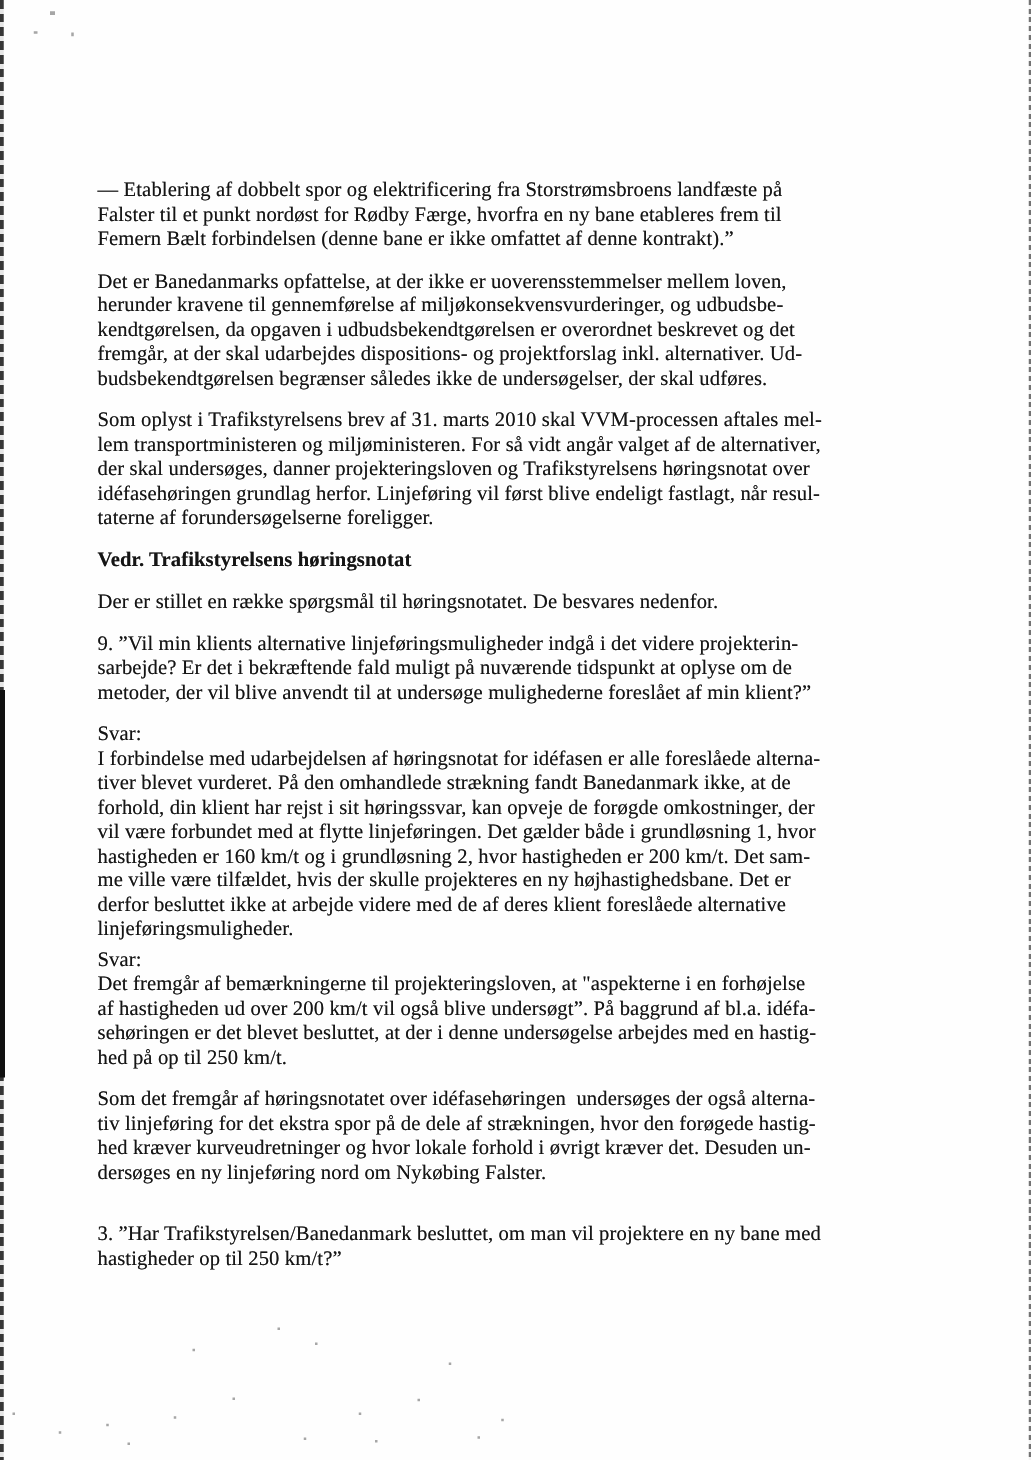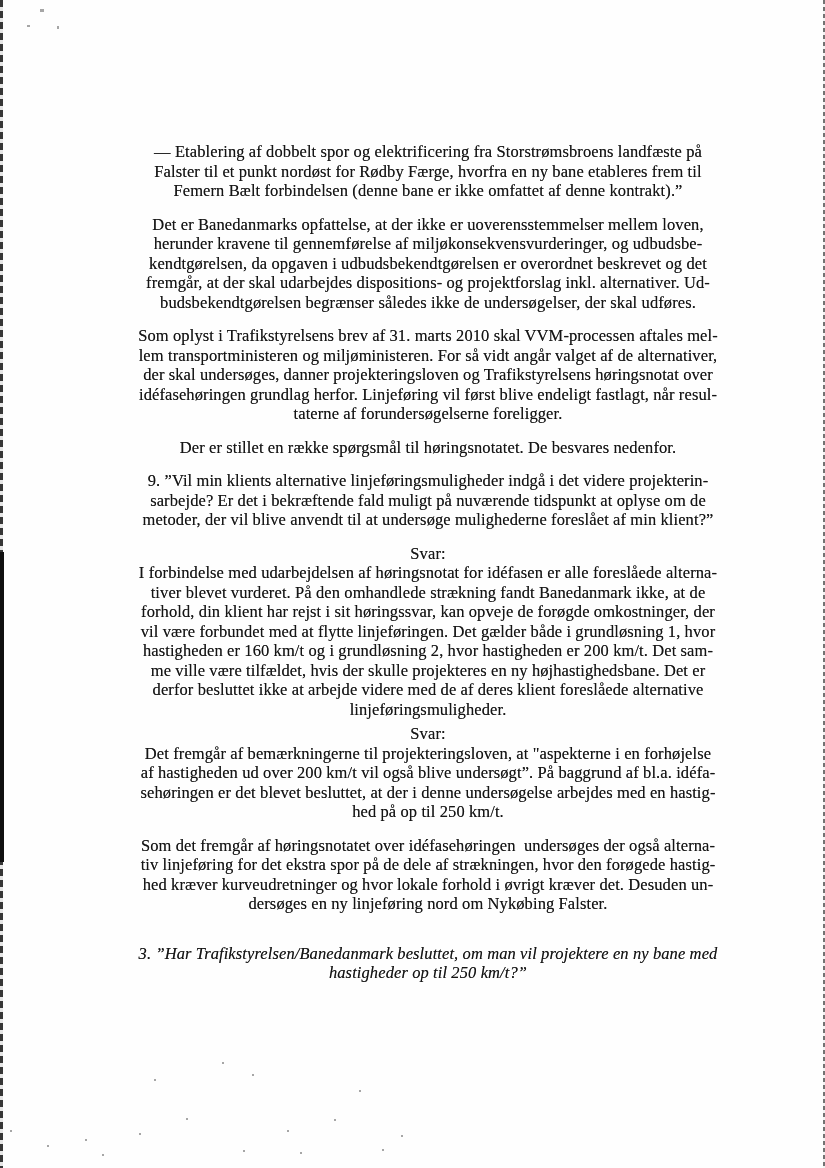--- a/index.html
+++ b/index.html
@@ -9,21 +9,20 @@
     background: #ffffff;
   }
   .page {
     position: relative;
     width: 825px;
     height: 1168px;
     background: #fefefe;
     overflow: hidden;
     font-family: "Liberation Serif", "DejaVu Serif", serif;
     color: #151515;
-    text-align: center;
   }
   .content {
     position: absolute;
     left: 78px;
     top: 142px;
     width: 700px;
     font-size: 16.5px;
     line-height: 19.5px;
     letter-spacing: 0.1px;
   }
@@ -34,21 +33,20 @@
     text-shadow: 0 0 0.4px rgba(0,0,0,0.55);
   }
   .content p.heading {
     font-weight: bold;
   }
   .content p.answer-1 {
     margin-bottom: 5px;
   }
   .content p.question-3 {
     margin-top: 30px;
-    font-style: italic;
   }
   
   .scan-edge-left {
     position: absolute;
     left: 0; top: 0;
     width: 3px; height: 1168px;
     background: repeating-linear-gradient(
       180deg,
       rgba(20,20,20,0.85) 0px, rgba(20,20,20,0.85) 7px,
       rgba(20,20,20,0.10) 7px, rgba(20,20,20,0.10) 11px
@@ -92,20 +90,21 @@
     <p>Det er Banedanmarks opfattelse, at der ikke er uoverensstemmelser mellem loven,
 herunder kravene til gennemførelse af miljøkonsekvensvurderinger, og udbudsbe-
 kendtgørelsen, da opgaven i udbudsbekendtgørelsen er overordnet beskrevet og det
 fremgår, at der skal udarbejdes dispositions- og projektforslag inkl. alternativer. Ud-
 budsbekendtgørelsen begrænser således ikke de undersøgelser, der skal udføres.</p>
     <p>Som oplyst i Trafikstyrelsens brev af 31. marts 2010 skal VVM-processen aftales mel-
 lem transportministeren og miljøministeren. For så vidt angår valget af de alternativer,
 der skal undersøges, danner projekteringsloven og Trafikstyrelsens høringsnotat over
 idéfasehøringen grundlag herfor. Linjeføring vil først blive endeligt fastlagt, når resul-
 taterne af forundersøgelserne foreligger.</p>
+    <p class="heading">Vedr. Trafikstyrelsens høringsnotat</p>
     <p>Der er stillet en række spørgsmål til høringsnotatet. De besvares nedenfor.</p>
     <p>9. ”Vil min klients alternative linjeføringsmuligheder indgå i det videre projekterin-
 sarbejde? Er det i bekræftende fald muligt på nuværende tidspunkt at oplyse om de
 metoder, der vil blive anvendt til at undersøge mulighederne foreslået af min klient?”</p>
     <p class="answer-1">Svar:
 I forbindelse med udarbejdelsen af høringsnotat for idéfasen er alle foreslåede alterna-
 tiver blevet vurderet. På den omhandlede strækning fandt Banedanmark ikke, at de
 forhold, din klient har rejst i sit høringssvar, kan opveje de forøgde omkostninger, der
 vil være forbundet med at flytte linjeføringen. Det gælder både i grundløsning 1, hvor
 hastigheden er 160 km/t og i grundløsning 2, hvor hastigheden er 200 km/t. Det sam-

